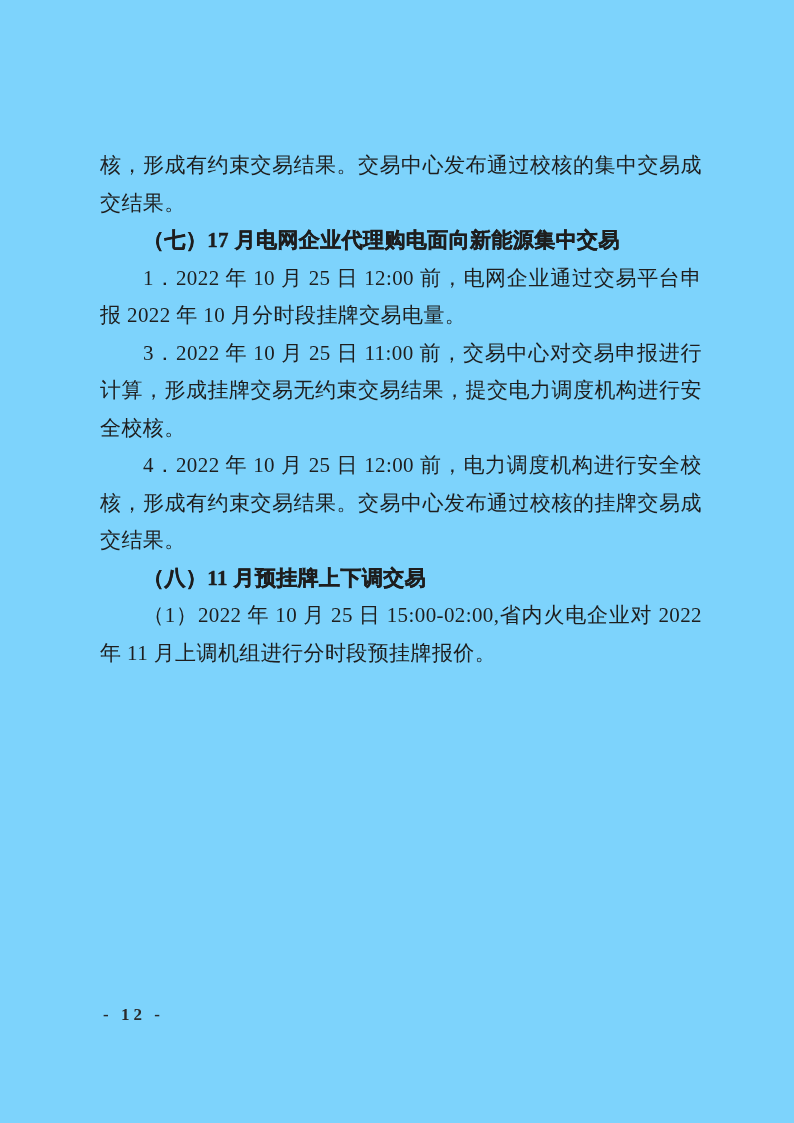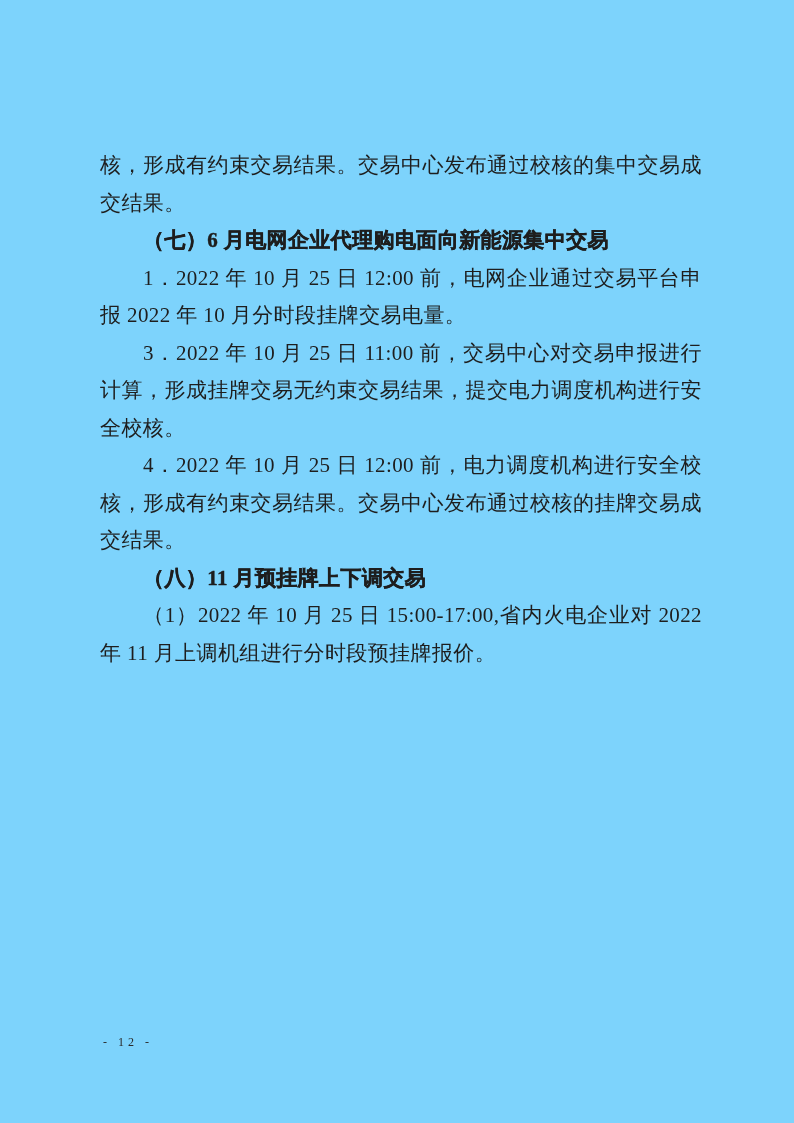--- a/index.html
+++ b/index.html
@@ -35,34 +35,35 @@
   .content p.indent {
     text-indent: 43px;
   }
   .content p.heading {
     font-weight: 700;
     -webkit-text-stroke: 0.4px #1e1e1e;
   }
   .page-number {
     position: absolute;
     left: 103px;
-    top: 1035px;
-    font-size: 12px;
+    top: 1005px;
+    font-size: 17px;
     letter-spacing: 4px;
     color: #2a2a2a;
     white-space: pre;
+    font-weight: bold;
   }
 </style>
 </head>
 <body>
 
 <div class="page">
   <main class="content" id="paragraphs">
       <p class="body">核，形成有约束交易结果。交易中心发布通过校核的集中交易成交结果。</p>
-      <p class="heading indent">（七）6 月电网企业代理购电面向新能源集中交易</p>
+      <p class="heading indent">（七）17 月电网企业代理购电面向新能源集中交易</p>
       <p class="body indent">1．2022 年 10 月 25 日 12:00 前，电网企业通过交易平台申报 2022 年 10 月分时段挂牌交易电量。</p>
       <p class="body indent">3．2022 年 10 月 25 日 11:00 前，交易中心对交易申报进行计算，形成挂牌交易无约束交易结果，提交电力调度机构进行安全校核。</p>
       <p class="body indent">4．2022 年 10 月 25 日 12:00 前，电力调度机构进行安全校核，形成有约束交易结果。交易中心发布通过校核的挂牌交易成交结果。</p>
       <p class="heading indent">（八）11 月预挂牌上下调交易</p>
-      <p class="body indent">（1）2022 年 10 月 25 日 15:00-17:00,省内火电企业对 2022 年 11 月上调机组进行分时段预挂牌报价。</p>
+      <p class="body indent">（1）2022 年 10 月 25 日 15:00-02:00,省内火电企业对 2022 年 11 月上调机组进行分时段预挂牌报价。</p>
     </main>
   <footer class="page-number">- 12 -</footer>
 </div>
 
 </body></html>

